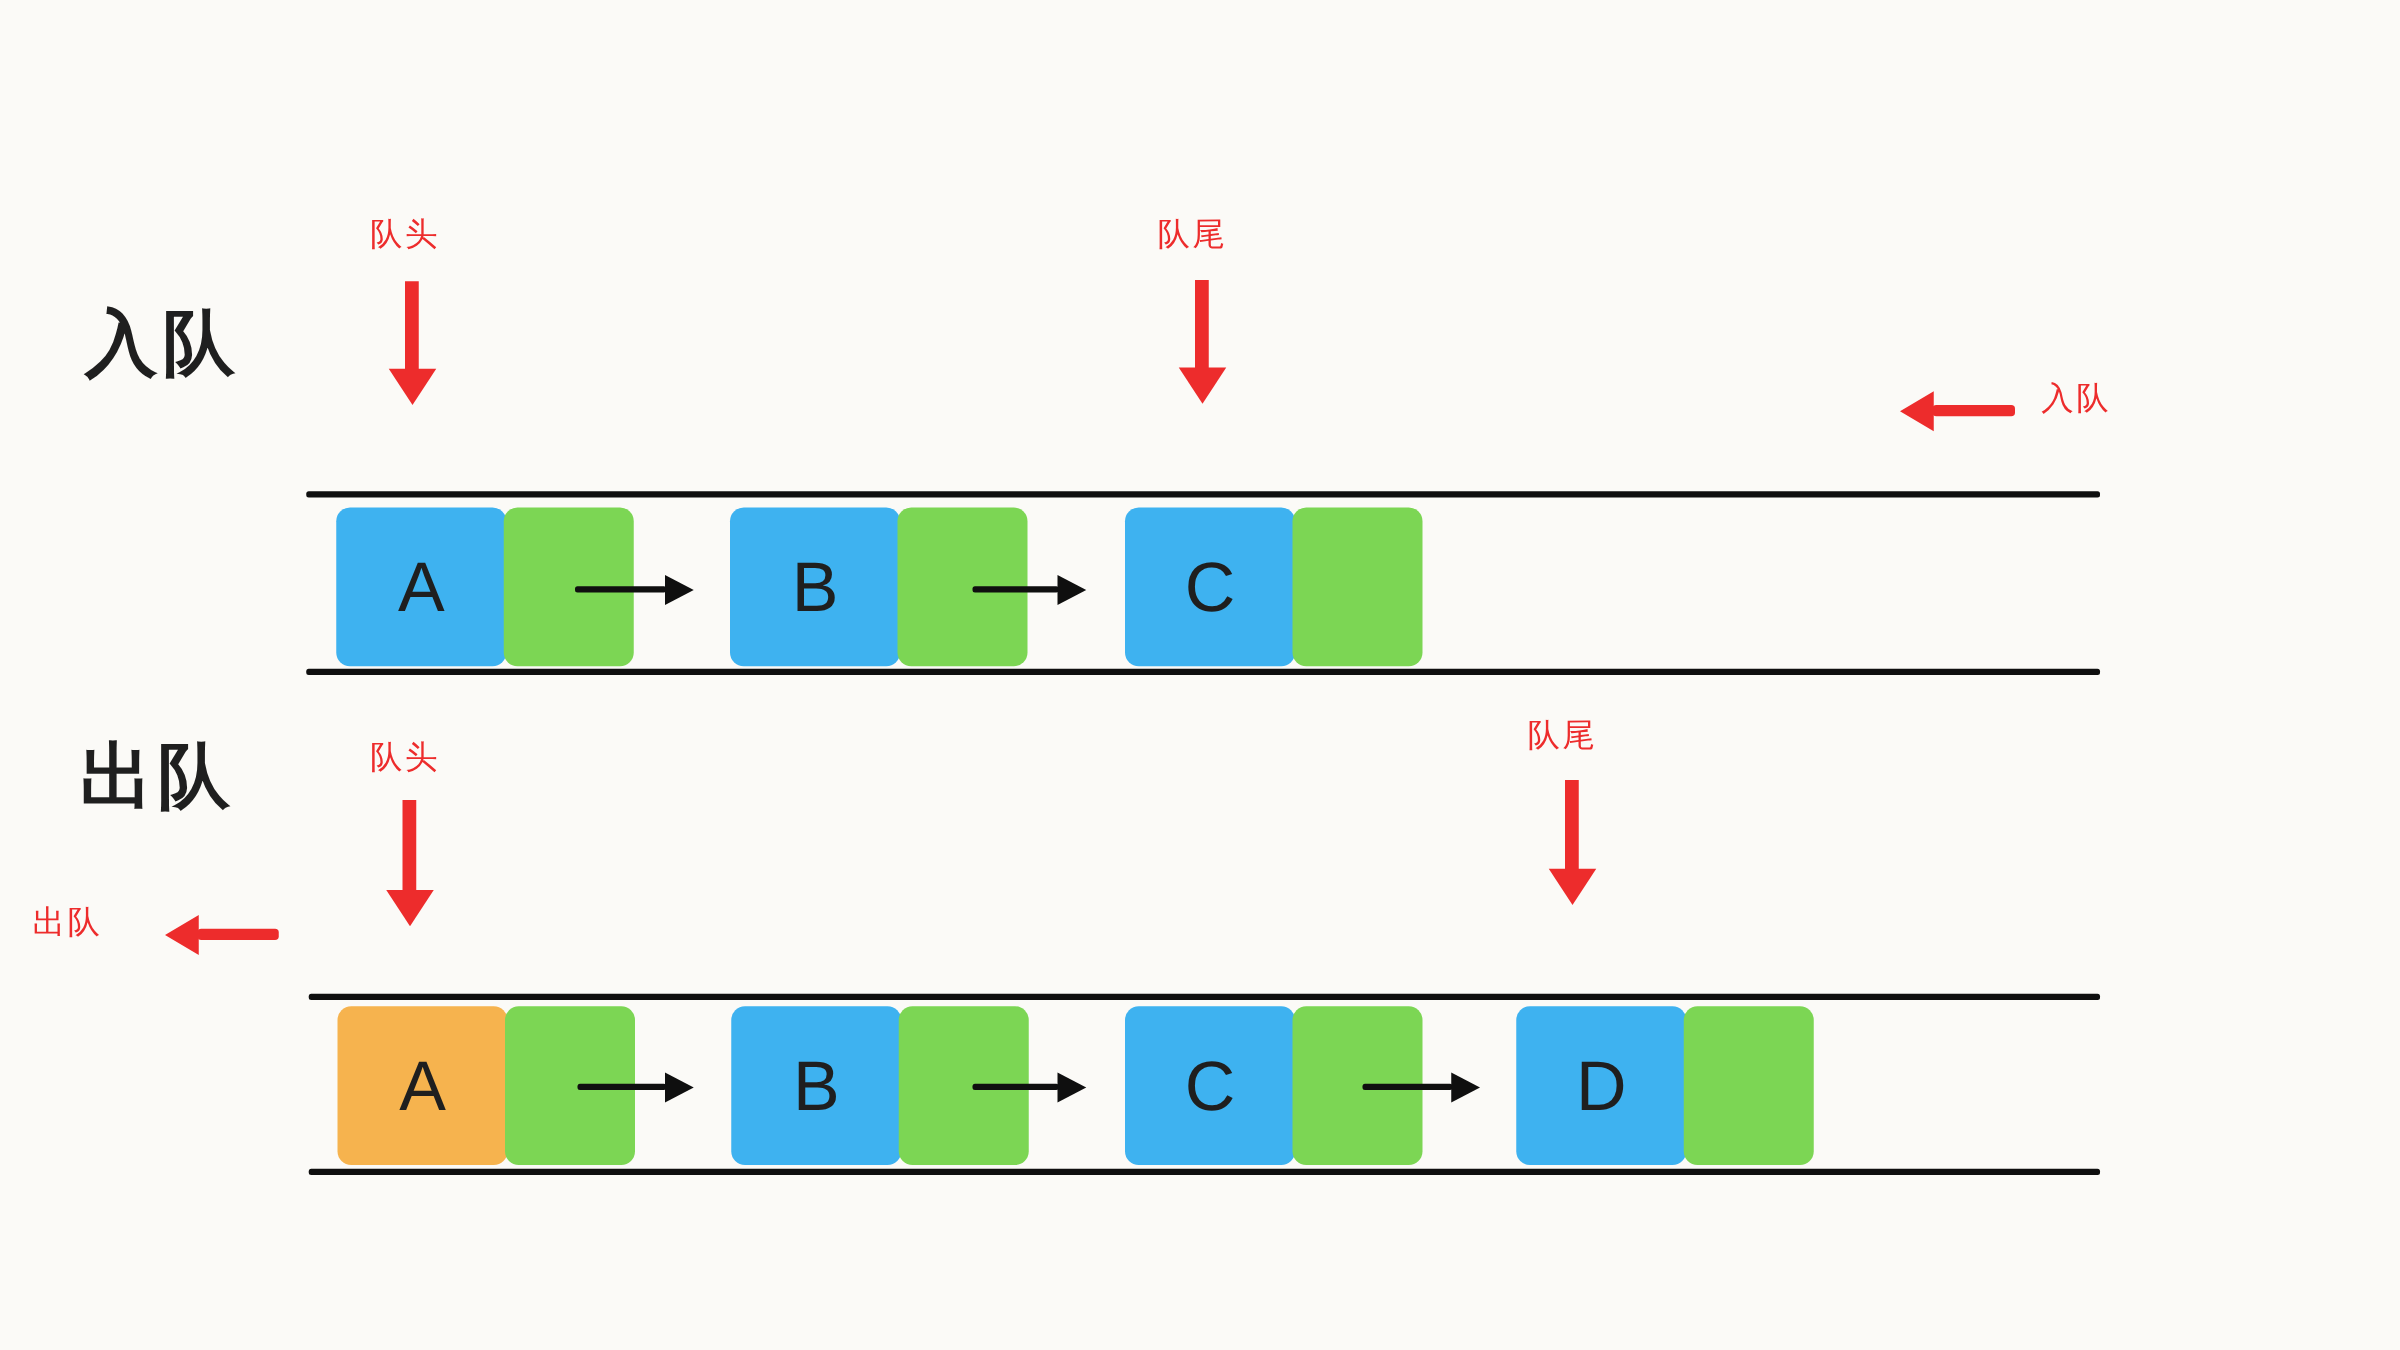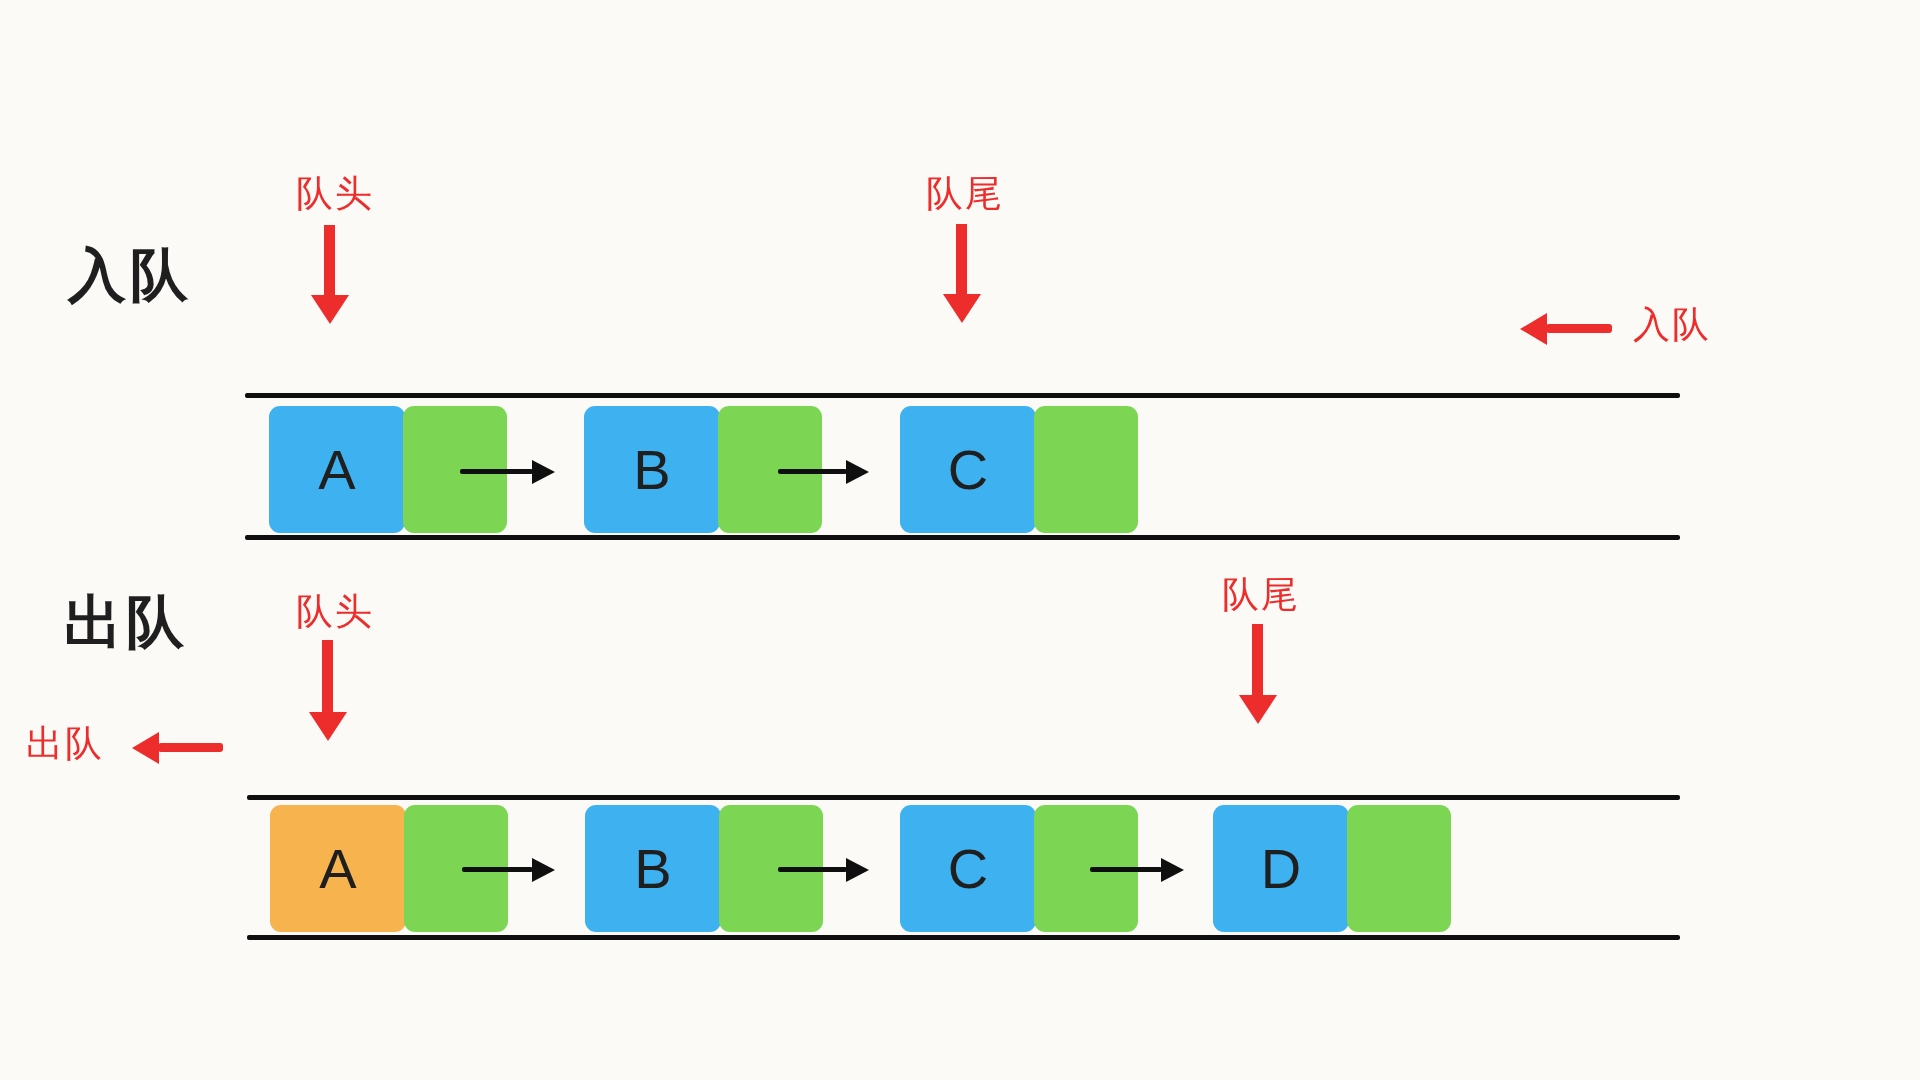--- a/index.html
+++ b/index.html
@@ -24,21 +24,21 @@
   
   .row-title{
     font-size:58px;
     font-weight:700;
     color:var(--text-black);
     line-height:1.0;
     letter-spacing:4px;
     white-space:nowrap;
   }
   .red-label{
-    font-size:37px;
+    font-size:26px;
     color:var(--annotation-red);
     line-height:1.2;
     letter-spacing:2px;
     white-space:nowrap;
   }
 
   
   .track-line{
     height:5px;
     background:var(--line-black);

